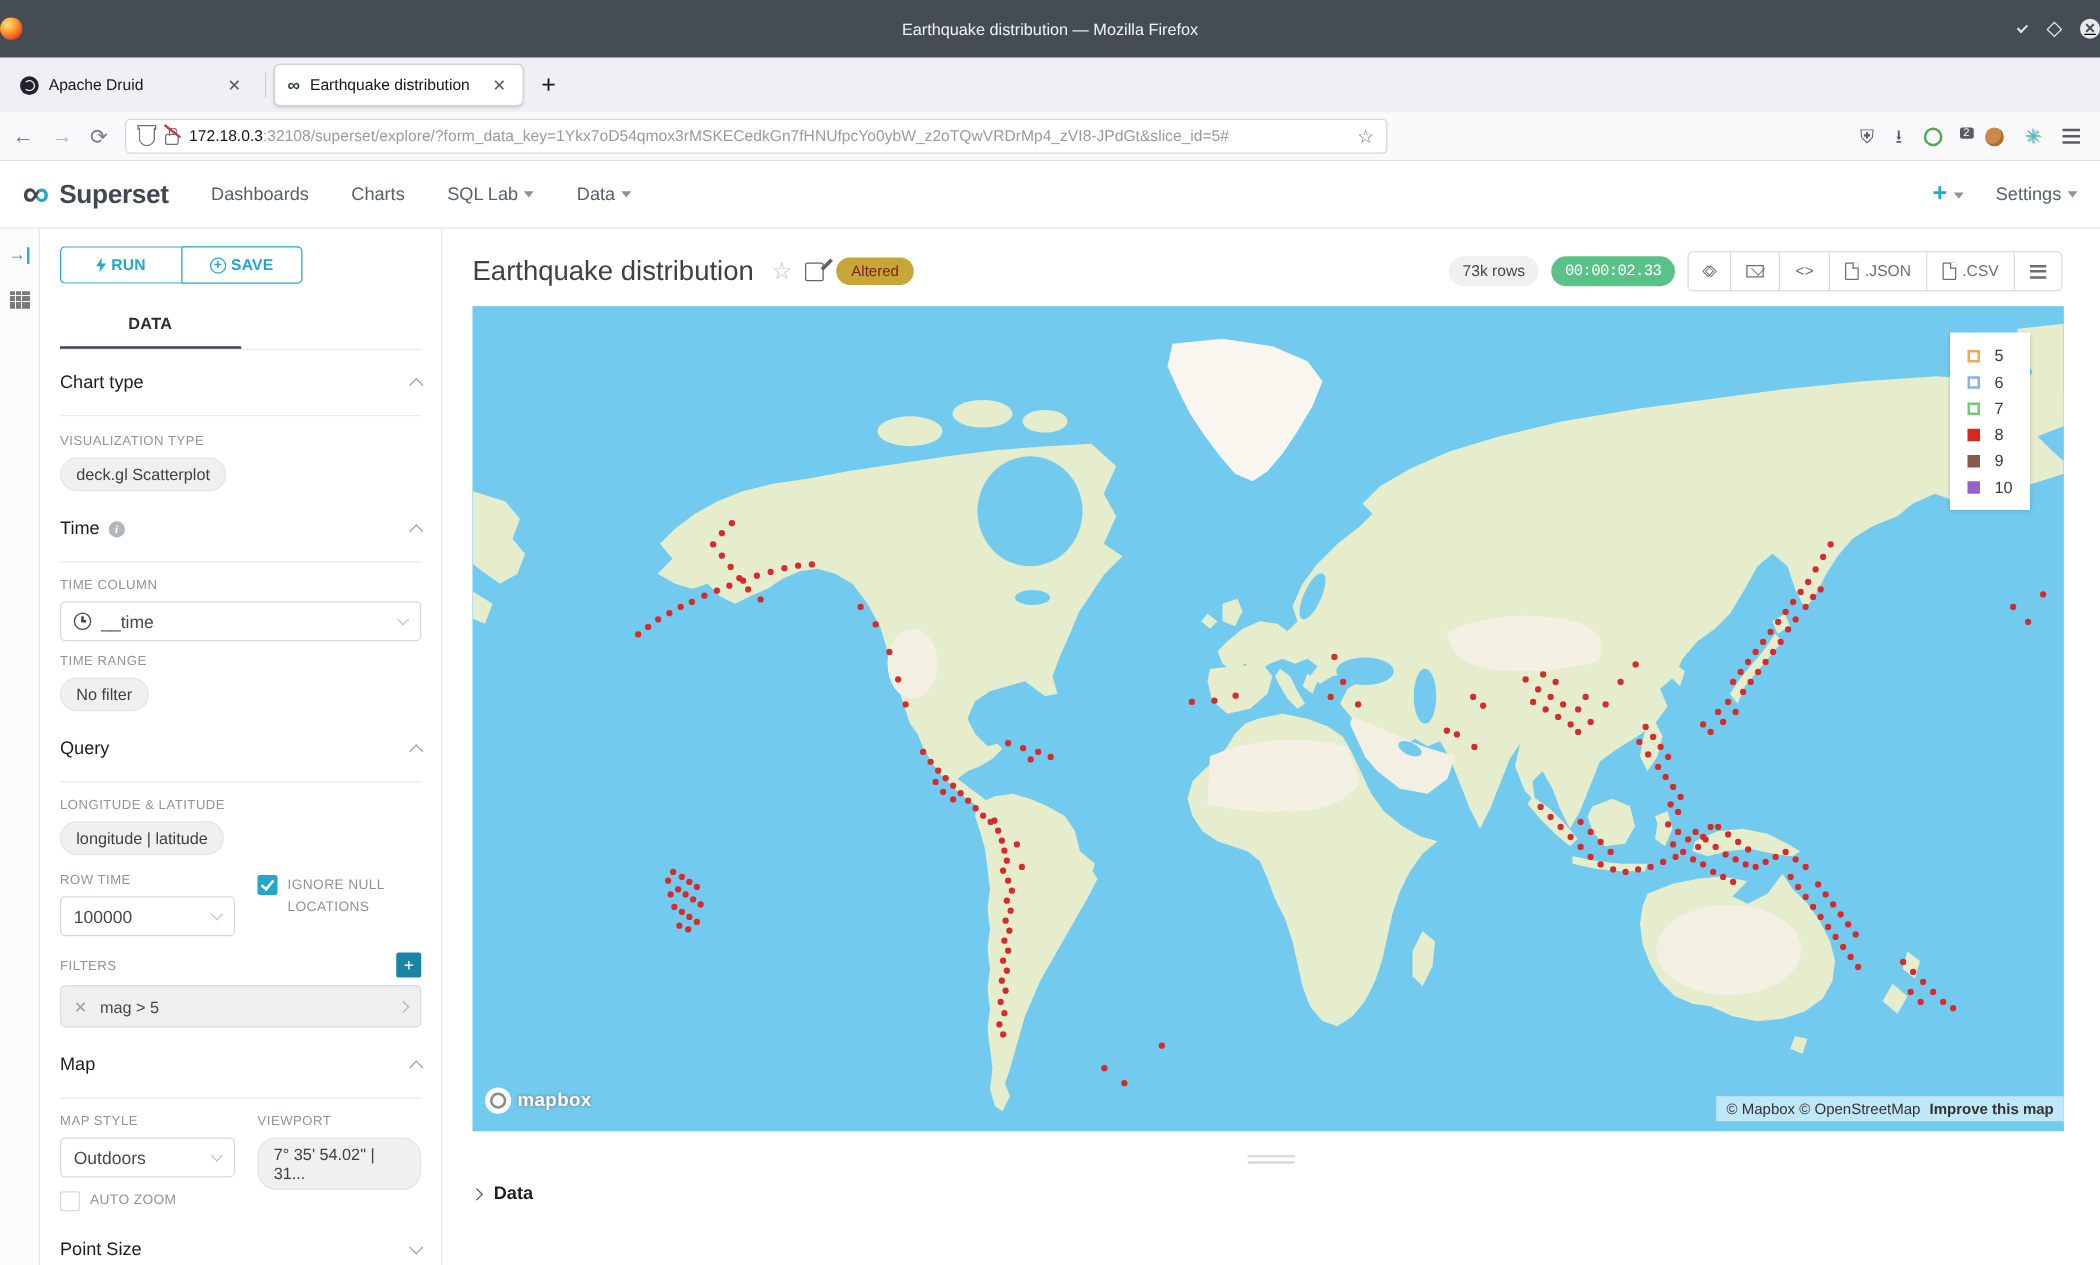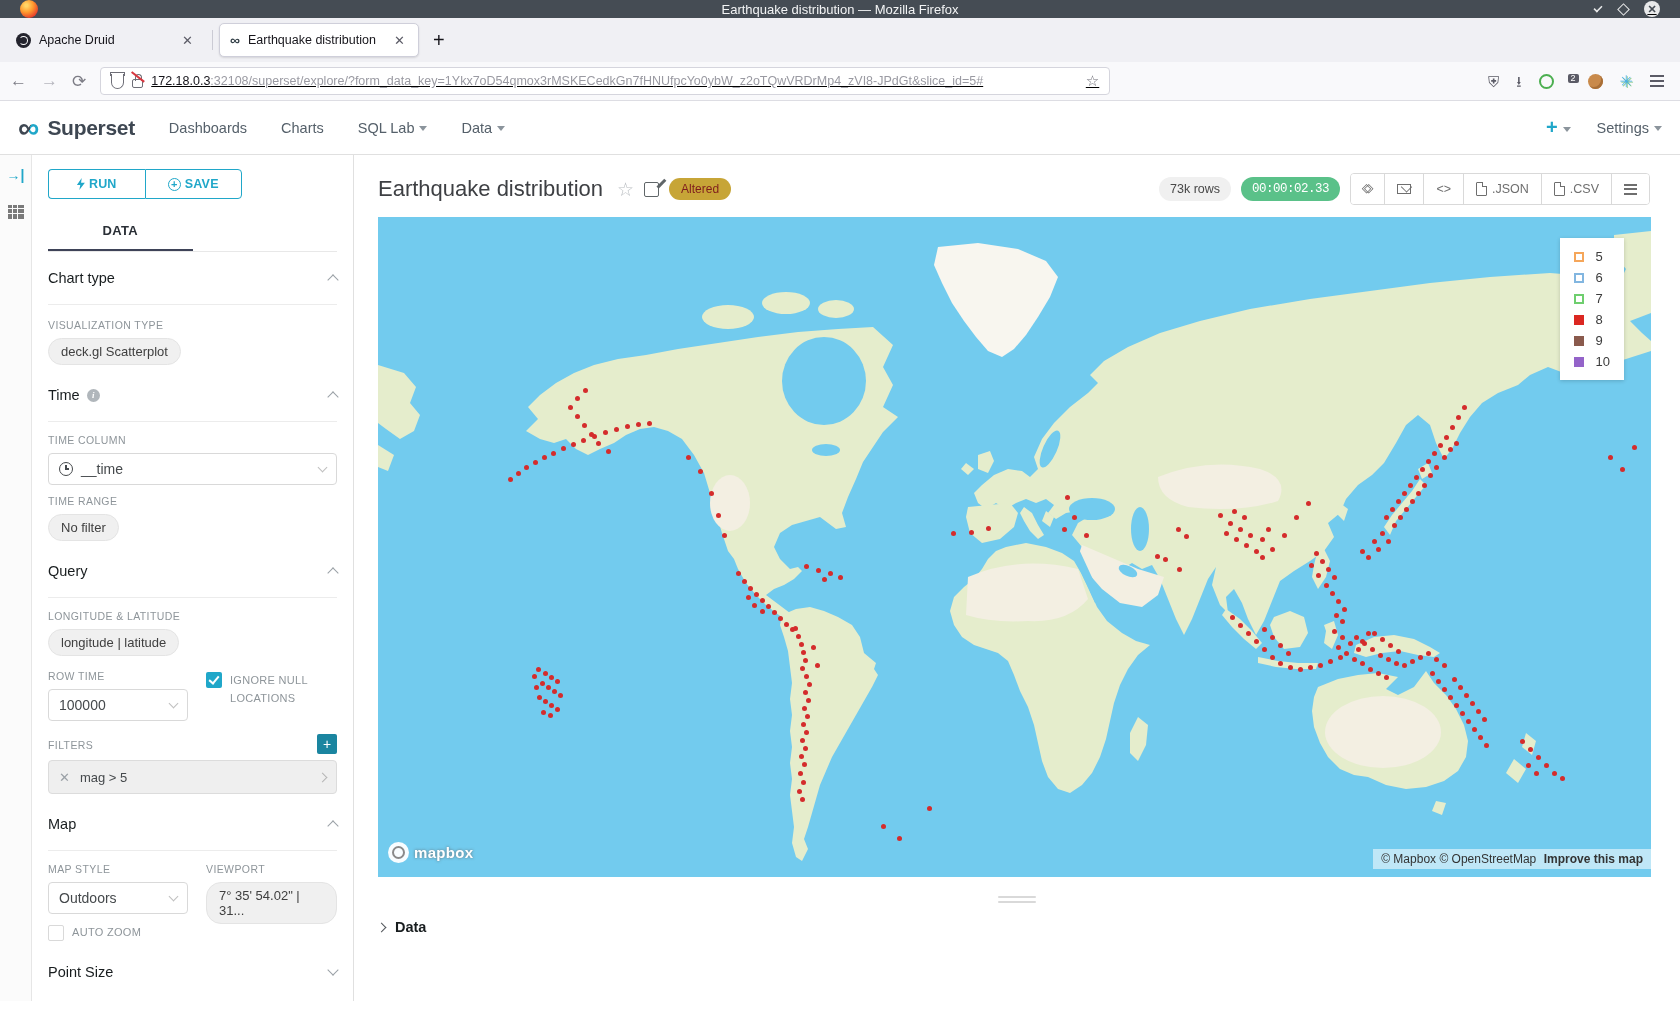--- a/index.html
+++ b/index.html
@@ -1,40 +1,40 @@
 <!DOCTYPE html>
 <html><head>
 <meta charset="utf-8">
 <style>
   * { margin:0; padding:0; box-sizing:border-box; }
   html,body { width:1680px; height:1012px; overflow:hidden; font-family:"Liberation Sans", sans-serif; background:#fff; }
 
   
-  .titlebar { height:18px; background:#454C54; display:flex; align-items:center; padding:0 20px; position:relative;text-decoration:underline; }
+  .titlebar { height:46px; background:#454C54; display:flex; align-items:center; padding:0 0; position:relative;text-decoration:underline; }
   .ff-logo { width:18px; height:18px; border-radius:50%; background:radial-gradient(circle at 35% 30%, #ffd567 8%, #ff9a2e 40%, #e3342b 80%); }
   .win-title { position:absolute; left:0; right:0; text-align:center; color:#F3F4F5; font-size:13px; pointer-events:none; }
   .win-controls { margin-left:auto; display:flex; gap:16px; align-items:center; color:#E8E9EA; z-index:2; }
   .wc-min { width:10px; height:6px; border-left:2px solid #E8E9EA; border-bottom:2px solid #E8E9EA; transform:rotate(-45deg) scale(.8); margin-top:-3px;}
   .wc-max { width:9px; height:9px; border:1.6px solid #E8E9EA; transform:rotate(45deg); }
   .wc-close { width:16px; height:16px; border-radius:50%; background:#E8E9EA; color:#454C54; font-size:11px; font-weight:bold; display:flex; align-items:center; justify-content:center; line-height:1; }
 
   .tabbar { height:44px; background:#F0F0F4; display:flex; align-items:center; padding:0 6px; gap:2px; }
   .tab { height:34px; display:flex; align-items:center; gap:8px; padding:0 10px; border-radius:5px; font-size:12.5px; color:#15141A; min-width:200px; }
   .tab.active { background:#fff; border:1px solid #CFCFDA; box-shadow:0 1px 2px rgba(0,0,0,.12); }
   .tab .close { margin-left:auto; color:#5B5B66; font-size:13px; padding:0 3px; }
   .tab-sep { width:1px; height:20px; background:#CBCBD4; margin:0 4px; }
   .fav-druid { width:15px; height:15px; border-radius:50%; background:#23232d; position:relative; }
   .fav-druid::after{ content:""; position:absolute; left:3px; top:3px; width:7px; height:7px; border-radius:50%; border:1.6px solid #fff; border-left-color:transparent; }
   .fav-superset { font-size:14px; font-weight:bold; color:#2E3B43; line-height:1; }
   .newtab { font-size:20px; color:#15141A; padding:0 12px; }
 
   .urlbar { height:39px; background:#F9F9FB; border-bottom:1px solid #DDDDE3; display:flex; align-items:center; padding:0 10px; gap:14px; }
   .nav-arrow { color:#7C7C85; font-size:17px; }
   .nav-arrow.dim { color:#B6B6BE; }
-  .url-field { flex:0 0 1010px; height:28px; background:#fff; border:1px solid #D5D5DD; border-radius:4px; display:flex; align-items:center; padding:0 10px; gap:8px;text-decoration:underline; }
+  .url-field { flex:0 0 1010px; height:28px; background:#fff; border:1px solid #D5D5DD; border-radius:4px; display:flex; align-items:center; padding:0 10px; gap:8px; }
   .url-text { font-size:12.5px; color:#9A9AA2; white-space:nowrap; overflow:hidden; flex:1; }
   .url-text b { color:#15141A; font-weight:normal; }
   .icon-shield { width:13px; height:15px; border:1.6px solid #6E6E77; border-top:none; border-radius:0 0 7px 7px; position:relative; }
   .icon-shield::before { content:""; position:absolute; top:-2px; left:-2px; right:-2px; height:3px; border:1.6px solid #6E6E77; border-bottom:none; }
   .icon-lock { width:11px; height:9px; border:1.5px solid #6E6E77; border-radius:2px; position:relative; margin-top:4px; }
   .icon-lock::before{ content:""; position:absolute; left:1.5px; top:-6px; width:5px; height:6px; border:1.5px solid #6E6E77; border-bottom:none; border-radius:4px 4px 0 0; }
   .icon-lock::after{ content:""; position:absolute; left:-3px; top:-4px; width:16px; height:1.8px; background:#D7373F; transform:rotate(38deg); }
   .url-star { color:#6E6E77; font-size:15px; }
   .toolbar-icons { display:flex; align-items:center; gap:17px; margin-left:auto; padding-right:6px; }
   .ti { color:#5B5B66; font-size:15px; position:relative; line-height:1; }

